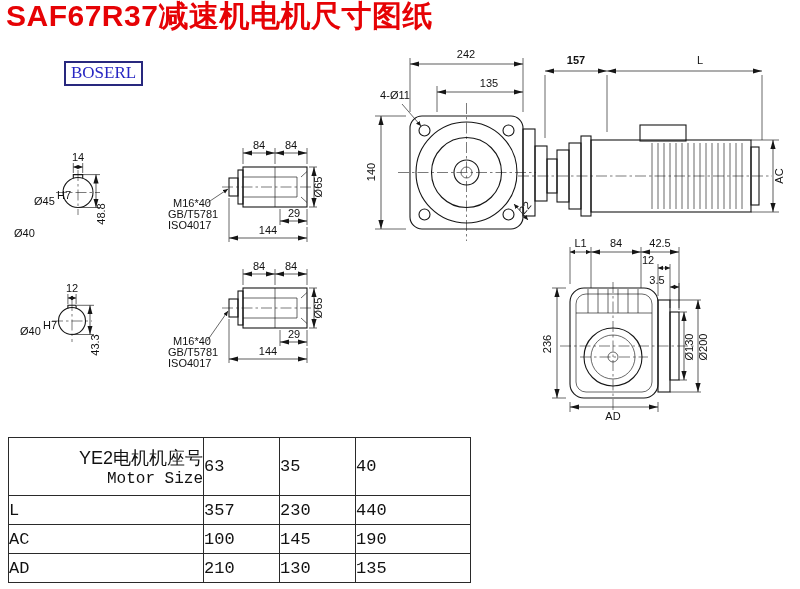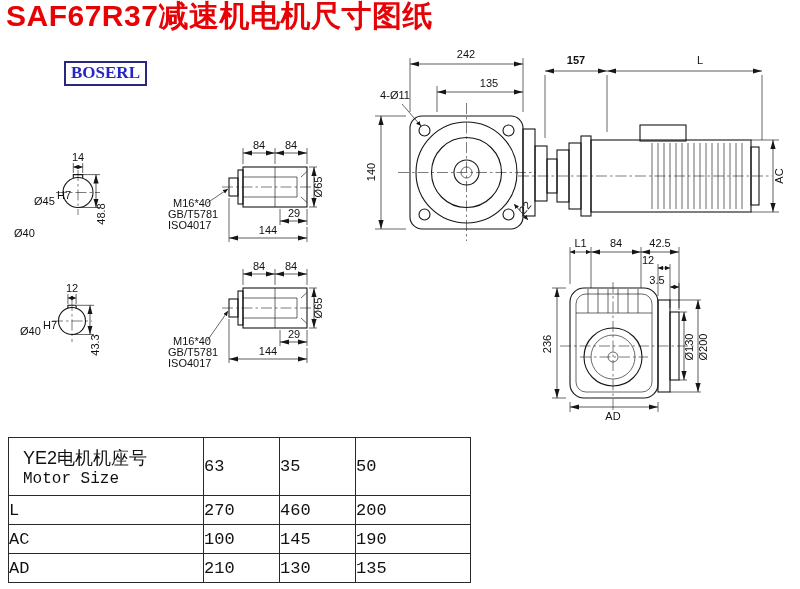--- a/index.html
+++ b/index.html
@@ -2,34 +2,34 @@
 <html style="--title_red: #e60205; --logo_blue: #2726c3; --logo_border: #28287e; --line_dark: #161616;"><head>
 <meta charset="utf-8">
 <style>
   * { margin:0; padding:0; box-sizing:border-box; }
   html,body { width:800px; height:589px; background:#ffffff; overflow:hidden;
               font-family:"Liberation Sans", sans-serif; position:relative; }
   #title { position:absolute; left:6px; top:-4px; font-size:30px; font-weight:bold;
            color:var(--title_red,#e60205); letter-spacing:0.5px; white-space:nowrap; }
   #logo  { position:absolute; left:64px; top:61px; border:2px solid var(--logo_border,#28287e);
            color:var(--logo_blue,#2726c3); font-family:"Liberation Serif", serif;
-           font-size:17px; font-weight:bold; padding:0 5px 1px 5px; background:#fff; }
+           font-size:17px; font-weight:normal; padding:0 5px 1px 5px; background:#fff; }
   svg.canvas { position:absolute; left:0; top:0; }
   svg text { font-family:"Liberation Sans", sans-serif; fill:#111; font-size:11px; text-anchor:middle; }
   svg text.ts { text-anchor:start; }
   .s   { fill:none; stroke:#161616; stroke-width:1.1; }
   .t   { fill:none; stroke:#161616; stroke-width:0.65; }
   .cl  { fill:none; stroke:#222;    stroke-width:0.6; stroke-dasharray:11 3 2.5 3; }
   .dim { fill:none; stroke:#161616; stroke-width:0.7; }
   table#size-table { position:absolute; left:8px; top:437px; border-collapse:collapse; table-layout:fixed; background:#fff; }
   #size-table td { border:1.4px solid #2a2a2a; text-align:left; vertical-align:middle;
                    font-family:"Liberation Mono", monospace; font-size:17px; color:#111; }
   #size-table tr.hrow td { height:58px; }
   #size-table tr.drow td { height:29px; }
-  #size-table td.hcell { text-align:left; padding-left:14px; }
+  #size-table td.hcell { text-align:right; padding-left:24px; }
   #size-table .cjk { font-family:"Liberation Sans", sans-serif; font-size:18px; }
   #size-table .eng { font-family:"Liberation Mono", monospace; font-size:16px; }
 </style>
 </head>
 <body>
 
 <div id="title">SAF67R37减速机电机尺寸图纸</div>
 <div id="logo">BOSERL</div>
 
 <svg class="canvas" width="800" height="434" viewBox="0 0 800 434">
@@ -274,27 +274,27 @@
       <col style="width:115px">
   </colgroup>
   <tbody>
       <tr class="hrow">
     <td class="hcell">
       <div class="cjk">YE2电机机座号</div>
       <div class="eng">Motor Size</div>
     </td>
     <td>63</td>
     <td>35</td>
-    <td>50</td>
+    <td>40</td>
   </tr>
   <tr class="drow">
     <td>L</td>
-    <td>270</td>
-    <td>460</td>
-    <td>200</td>
+    <td>357</td>
+    <td>230</td>
+    <td>440</td>
   </tr>
   <tr class="drow">
     <td>AC</td>
     <td>100</td>
     <td>145</td>
     <td>190</td>
   </tr>
   <tr class="drow">
     <td>AD</td>
     <td>210</td>

